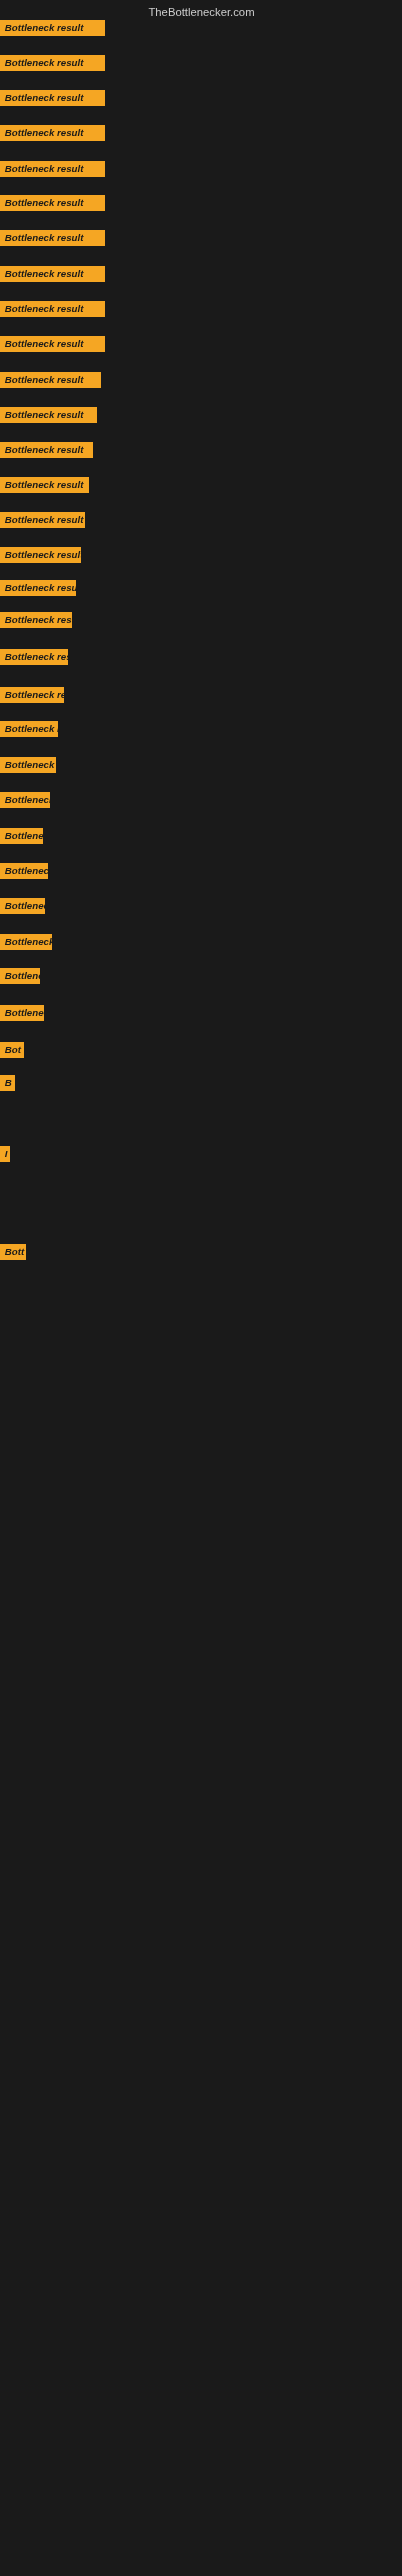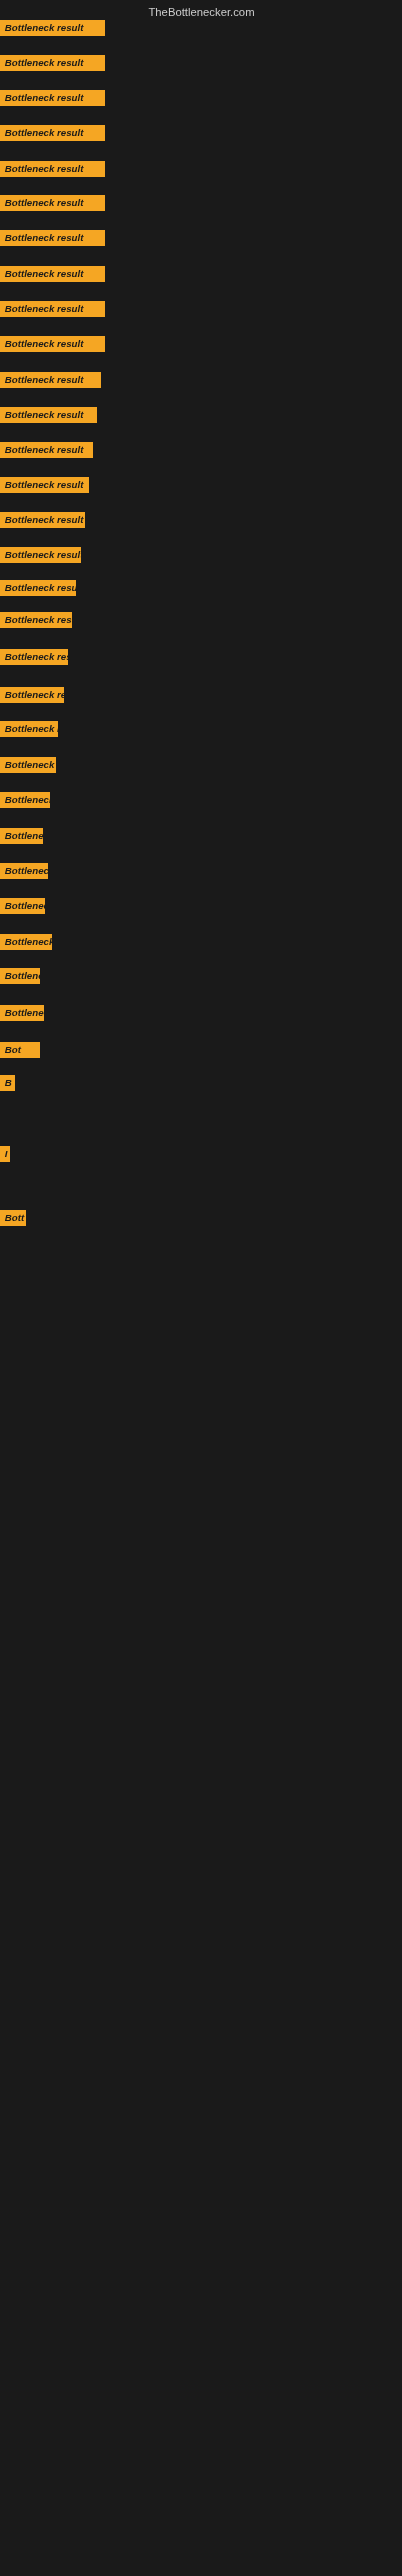--- a/index.html
+++ b/index.html
@@ -66,17 +66,17 @@
 <div class="bottleneck-item" style="top: 687px;"><span class="bottleneck-label" style="width: 64px;">Bottleneck result</span></div>
 <div class="bottleneck-item" style="top: 721px;"><span class="bottleneck-label" style="width: 58px;">Bottleneck re</span></div>
 <div class="bottleneck-item" style="top: 757px;"><span class="bottleneck-label" style="width: 56px;">Bottleneck result</span></div>
 <div class="bottleneck-item" style="top: 792px;"><span class="bottleneck-label" style="width: 50px;">Bottleneck r</span></div>
 <div class="bottleneck-item" style="top: 828px;"><span class="bottleneck-label" style="width: 43px;">Bottlenec</span></div>
 <div class="bottleneck-item" style="top: 863px;"><span class="bottleneck-label" style="width: 48px;">Bottleneck r</span></div>
 <div class="bottleneck-item" style="top: 898px;"><span class="bottleneck-label" style="width: 45px;">Bottleneck</span></div>
 <div class="bottleneck-item" style="top: 934px;"><span class="bottleneck-label" style="width: 52px;">Bottleneck re</span></div>
 <div class="bottleneck-item" style="top: 968px;"><span class="bottleneck-label" style="width: 40px;">Bottlene</span></div>
 <div class="bottleneck-item" style="top: 1005px;"><span class="bottleneck-label" style="width: 44px;">Bottleneck</span></div>
-<div class="bottleneck-item" style="top: 1042px;"><span class="bottleneck-label" style="width: 40px;">Bot</span></div>
+<div class="bottleneck-item" style="top: 1042px;"><span class="bottleneck-label" style="width: 24px;">Bot</span></div>
 <div class="bottleneck-item" style="top: 1075px;"><span class="bottleneck-label" style="width: 14.5px;">B</span></div>
 <div class="bottleneck-item" style="top: 1146px;"><span class="bottleneck-label" style="width: 9.7px;">I</span></div>
-<div class="bottleneck-item" style="top: 1210px; text-align: right;"><span class="bottleneck-label" style="width: 26px;">Bott</span></div>
+<div class="bottleneck-item" style="top: 1244px; text-align: right;"><span class="bottleneck-label" style="width: 26px;">Bott</span></div>
 
 
 </body></html>

